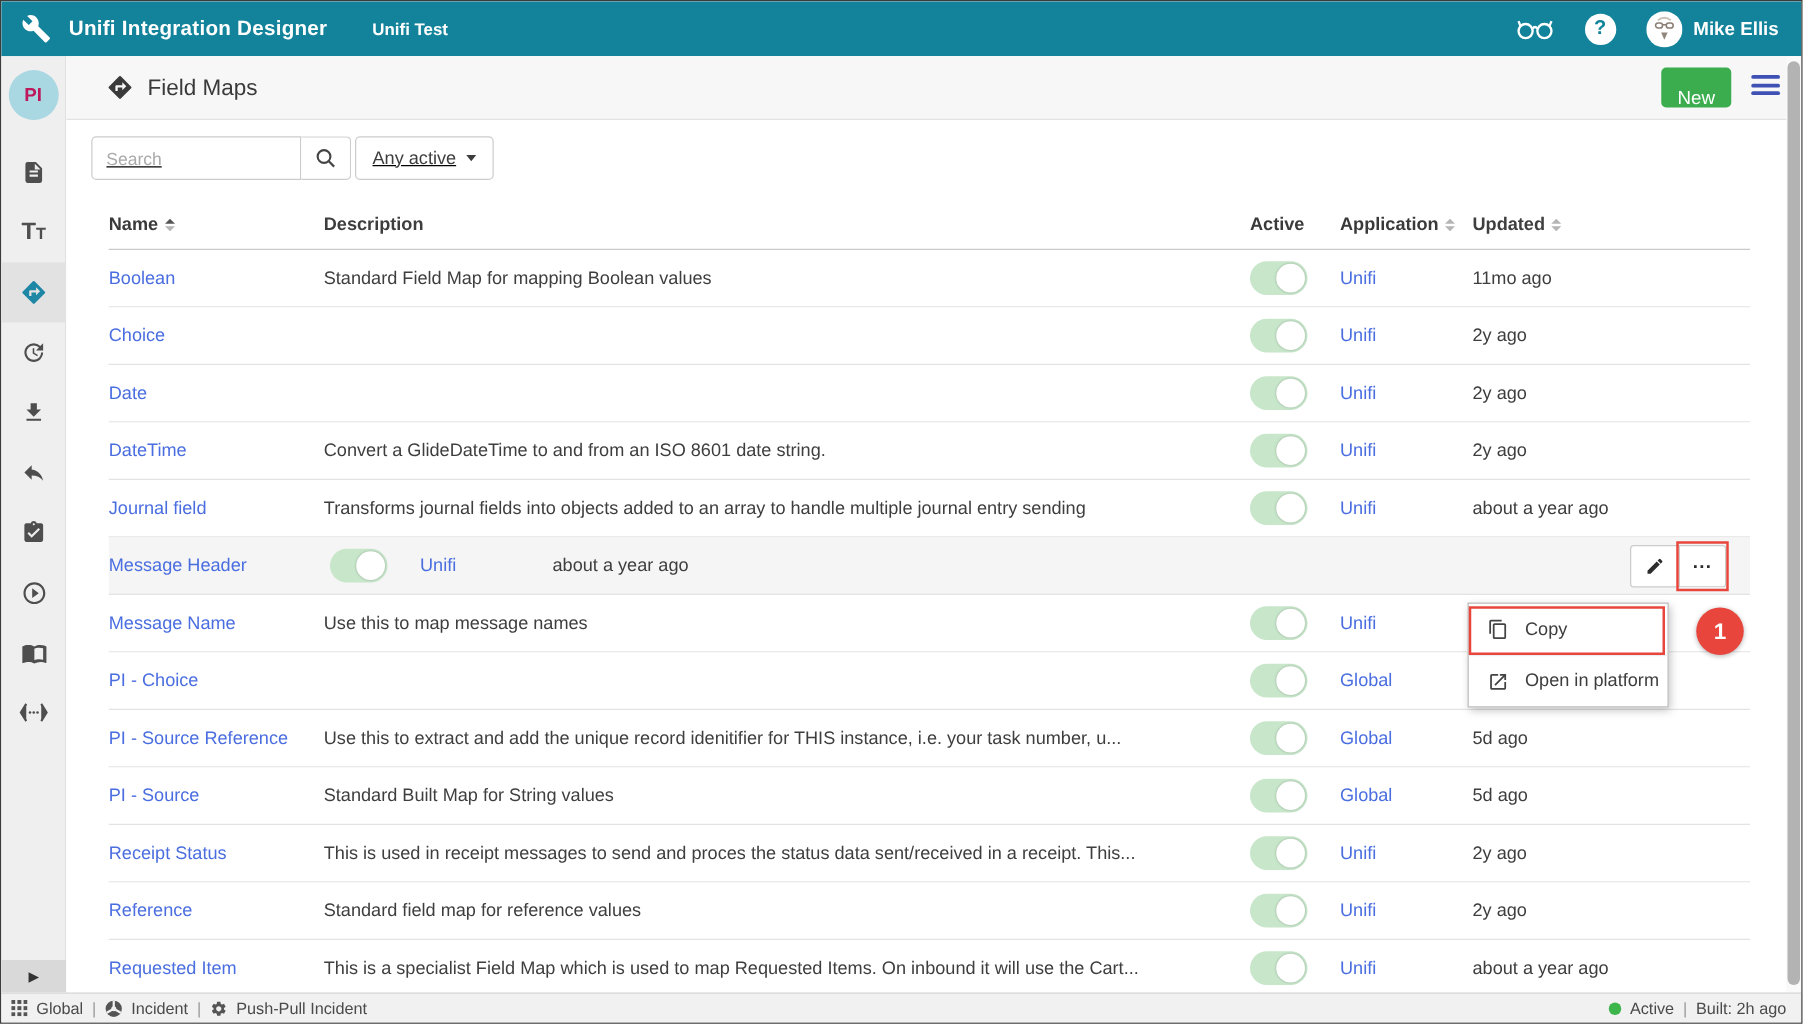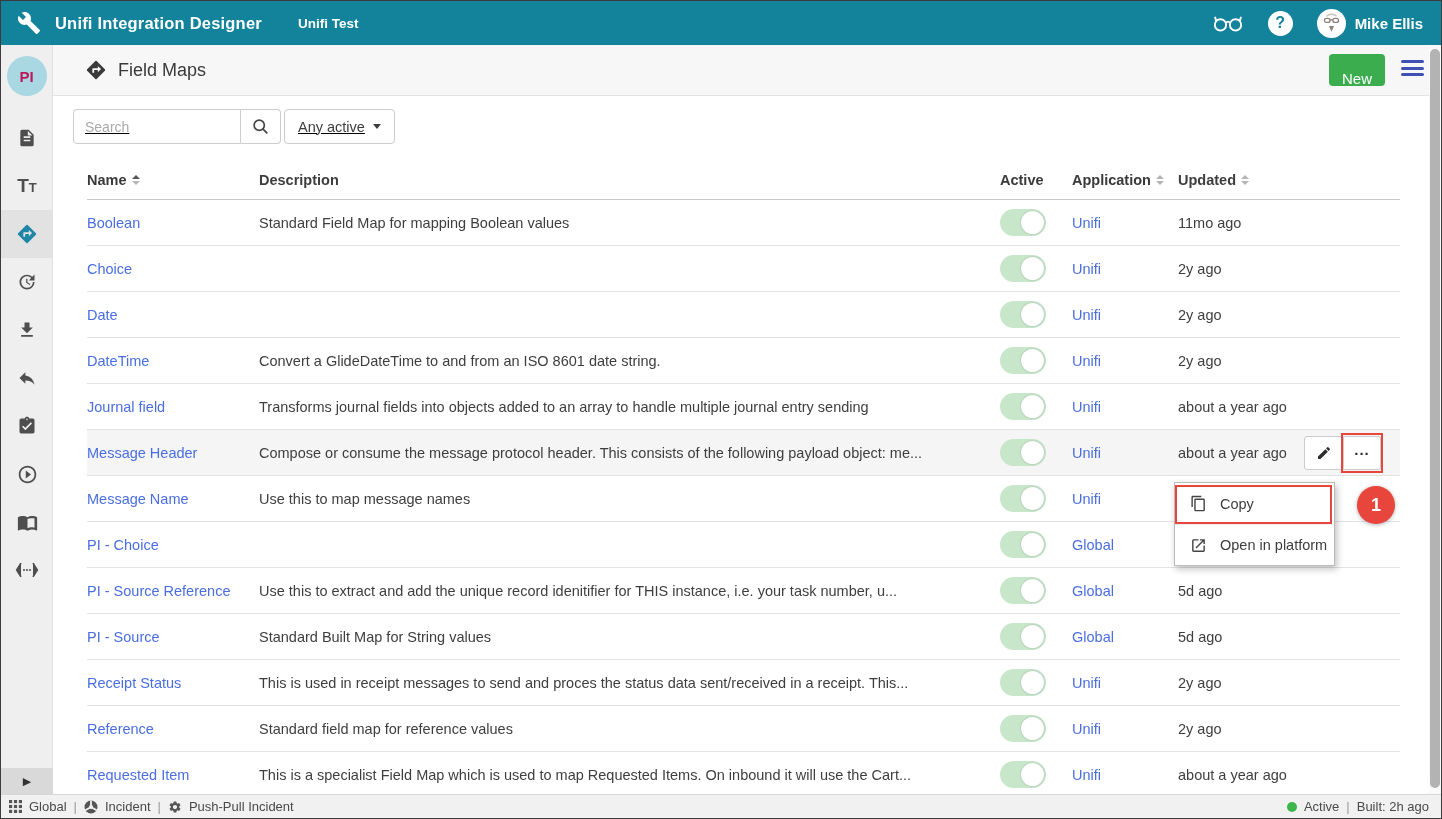--- a/index.html
+++ b/index.html
@@ -354,21 +354,20 @@
     <div class="cell c-active">
       <div class="toggle">
               <div class="knob"></div>
             </div>
     </div>
     <div class="cell c-app"><a class="link r-app">Unifi</a></div>
     <div class="cell c-upd r-upd">about a year ago</div>
   </div>
         <div class="trow hl">
     <div class="cell c-name"><a class="link r-name">Message Header</a></div>
-    <div class="cell c-desc r-desc">Compose or consume the message protocol header. This consists of the following payload object: me...</div>
     <div class="cell c-active">
       <div class="toggle">
               <div class="knob"></div>
             </div>
     </div>
     <div class="cell c-app"><a class="link r-app">Unifi</a></div>
     <div class="cell c-upd r-upd">about a year ago</div>
   <div class="row-actions">
             <div class="btn-edit">
               <svg width="16" height="16" viewBox="0 0 24 24" fill="#2D2D2D">

